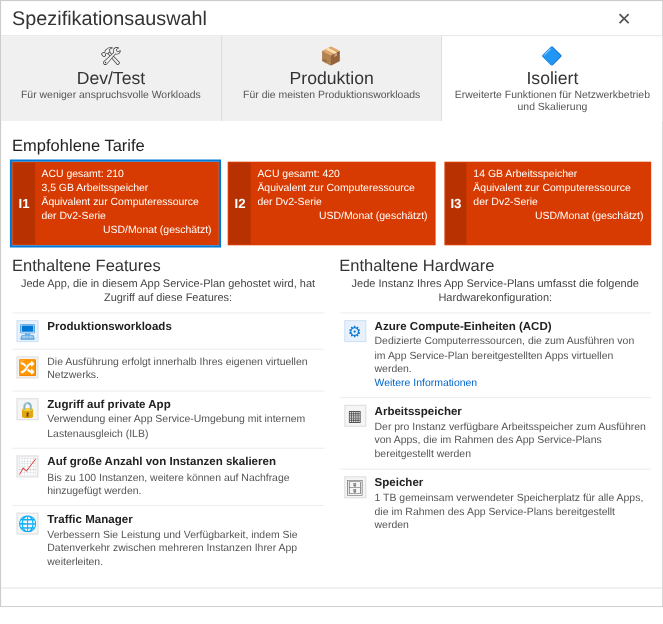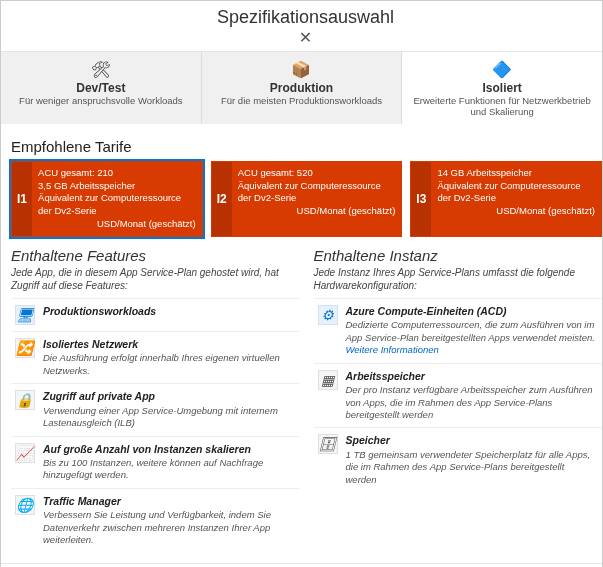--- a/index.html
+++ b/index.html
@@ -1,38 +1,38 @@
 <!DOCTYPE html>
 <html><head>
 <meta charset="utf-8">
 <style>
   * { box-sizing: border-box; margin: 0; padding: 0; }
   body { font-family: "Segoe UI", Arial, sans-serif; font-size: 11px; color: #333; background: #fff; width: 603px; }
   .panel { border: 1px solid #ccc; width: 603px; }
-  .header { display: flex; align-items: center; padding: 6px 2px 4px 10px; border-bottom: 1px solid #e5e5e5; flex-direction: column; }
+  .header { display: flex; align-items: center; padding: 6px 28px 4px 10px; border-bottom: 1px solid #e5e5e5; }
   .header h1 { font-size: 18px; font-weight: 400; flex: 1; }
   .close { font-size: 16px; color: #555; cursor: pointer; }
   .tabs { display: flex; background: #f0f0f0; }
   .tab { flex: 1; text-align: center; padding: 8px 6px 6px 6px; border-right: 1px solid #ddd; cursor: pointer; position: relative; }
   .tab:last-child { border-right: none; }
   .tab.selected { background: #fff; }
   .tab-icon { font-size: 16px; display:block; margin-bottom:2px; }
-  .tab-title { font-size: 12px; font-weight: 700; }
+  .tab-title { font-size: 16px; font-weight: 400; }
   .tab-sub { font-size: 9.5px; color: #555; line-height: 1.2; }
-  .body { padding: 8px 0 10px 10px; }
+  .body { padding: 8px 10px 10px 10px; }
   .sec-title { font-size: 15px; font-weight: 400; margin: 6px 0 6px 0; color: #222; }
   .tiers { display: flex; gap: 8px; }
   .tier { flex: 1; display: flex; background: #d83b01; color: #fff; border: 1px solid transparent; cursor: pointer; }
   .tier.selected { outline: 2px solid #0078d4; }
   .tier-code { width: 26px; background: rgba(0,0,0,0.15); display: flex; align-items: center; justify-content: center; font-weight: 600; font-size: 12px; }
   .tier-info { padding: 5px 6px; font-size: 9.5px; line-height: 1.35; }
-  .cols { display: flex; gap: 14px; margin-top: 10px; font-style: italic; }
+  .cols { display: flex; gap: 14px; margin-top: 10px; }
   .col { flex: 1; }
   .col-title { font-size: 15px; font-weight: 400; margin-bottom: 2px; }
-  .col-sub { font-size: 10px; color: #444; margin-bottom: 6px; line-height: 1.3; }
+  .col-sub { font-size: 10px; color: #444; margin-bottom: 6px; line-height: 1.3; text-align: center; }
   .feat { display: flex; gap: 8px; padding: 6px 4px; border-top: 1px solid #eee; }
   .feat:first-of-type { border-top: 1px solid #eee; }
   .feat-icon { width: 20px; height: 20px; flex-shrink: 0; display:flex; align-items:center; justify-content:center; font-size:14px; color:#0078d4; background:#e8f1fb; border:1px solid #cfe3f5; }
   .feat-icon.plain { background:#f5f5f5; border-color:#e0e0e0; color:#555; }
   .feat-body { font-size: 9.5px; color: #555; line-height: 1.3; }
   .feat-body b { display:block; font-size: 10.5px; color: #222; font-weight:600; margin-bottom:1px; }
   .feat-link { color: #0066cc; cursor: pointer; }
   .footer { padding: 8px 10px; border-top: 1px solid #e5e5e5; }
 </style>
 </head>
@@ -73,21 +73,21 @@
         <div class="tier-info">
           <div>ACU gesamt: 210</div>
           <div>3,5 GB Arbeitsspeicher</div>
           <div>Äquivalent zur Computeressource der Dv2-Serie</div>
           <div style="text-align:right">USD/Monat (geschätzt)</div>
         </div>
       </div>
       <div class="tier">
         <div class="tier-code">I2</div>
         <div class="tier-info">
-          <div>ACU gesamt: 520</div>
+          <div>ACU gesamt: 420</div>
           <div>Äquivalent zur Computeressource der Dv2-Serie</div>
           <div style="text-align:right">USD/Monat (geschätzt)</div>
         </div>
       </div>
       <div class="tier">
         <div class="tier-code">I3</div>
         <div class="tier-info">
           <div>14 GB Arbeitsspeicher</div>
           <div>Äquivalent zur Computeressource der Dv2-Serie</div>
           <div style="text-align:right">USD/Monat (geschätzt)</div>
@@ -103,21 +103,20 @@
 
         <div class="feat">
           <div class="feat-icon">🖥</div>
           <div class="feat-body">
             <b>Produktionsworkloads</b>
           </div>
         </div>
         <div class="feat">
           <div class="feat-icon plain">🔀</div>
           <div class="feat-body">
-            <b>Isoliertes Netzwerk</b>
             <span>Die Ausführung erfolgt innerhalb Ihres eigenen virtuellen Netzwerks.</span>
           </div>
         </div>
         <div class="feat">
           <div class="feat-icon plain">🔒</div>
           <div class="feat-body">
             <b>Zugriff auf private App</b>
             <span>Verwendung einer App Service-Umgebung mit internem Lastenausgleich (ILB)</span>
           </div>
         </div>
@@ -131,28 +130,28 @@
         <div class="feat">
           <div class="feat-icon plain">🌐</div>
           <div class="feat-body">
             <b>Traffic Manager</b>
             <span>Verbessern Sie Leistung und Verfügbarkeit, indem Sie Datenverkehr zwischen mehreren Instanzen Ihrer App weiterleiten.</span>
           </div>
         </div>
       </div>
 
       <div class="col">
-        <div class="col-title">Enthaltene Instanz</div>
+        <div class="col-title">Enthaltene Hardware</div>
         <div class="col-sub">Jede Instanz Ihres App Service-Plans umfasst die folgende Hardwarekonfiguration:</div>
 
         <div class="feat">
           <div class="feat-icon">⚙</div>
           <div class="feat-body">
             <b>Azure Compute-Einheiten (ACD)</b>
-            <span>Dedizierte Computerressourcen, die zum Ausführen von im App Service-Plan bereitgestellten Apps verwendet meisten.</span><br>
+            <span>Dedizierte Computerressourcen, die zum Ausführen von im App Service-Plan bereitgestellten Apps virtuellen werden.</span><br>
             <span class="feat-link">Weitere Informationen</span>
           </div>
         </div>
         <div class="feat">
           <div class="feat-icon plain">▦</div>
           <div class="feat-body">
             <b>Arbeitsspeicher</b>
             <span>Der pro Instanz verfügbare Arbeitsspeicher zum Ausführen von Apps, die im Rahmen des App Service-Plans bereitgestellt werden</span>
           </div>
         </div>

